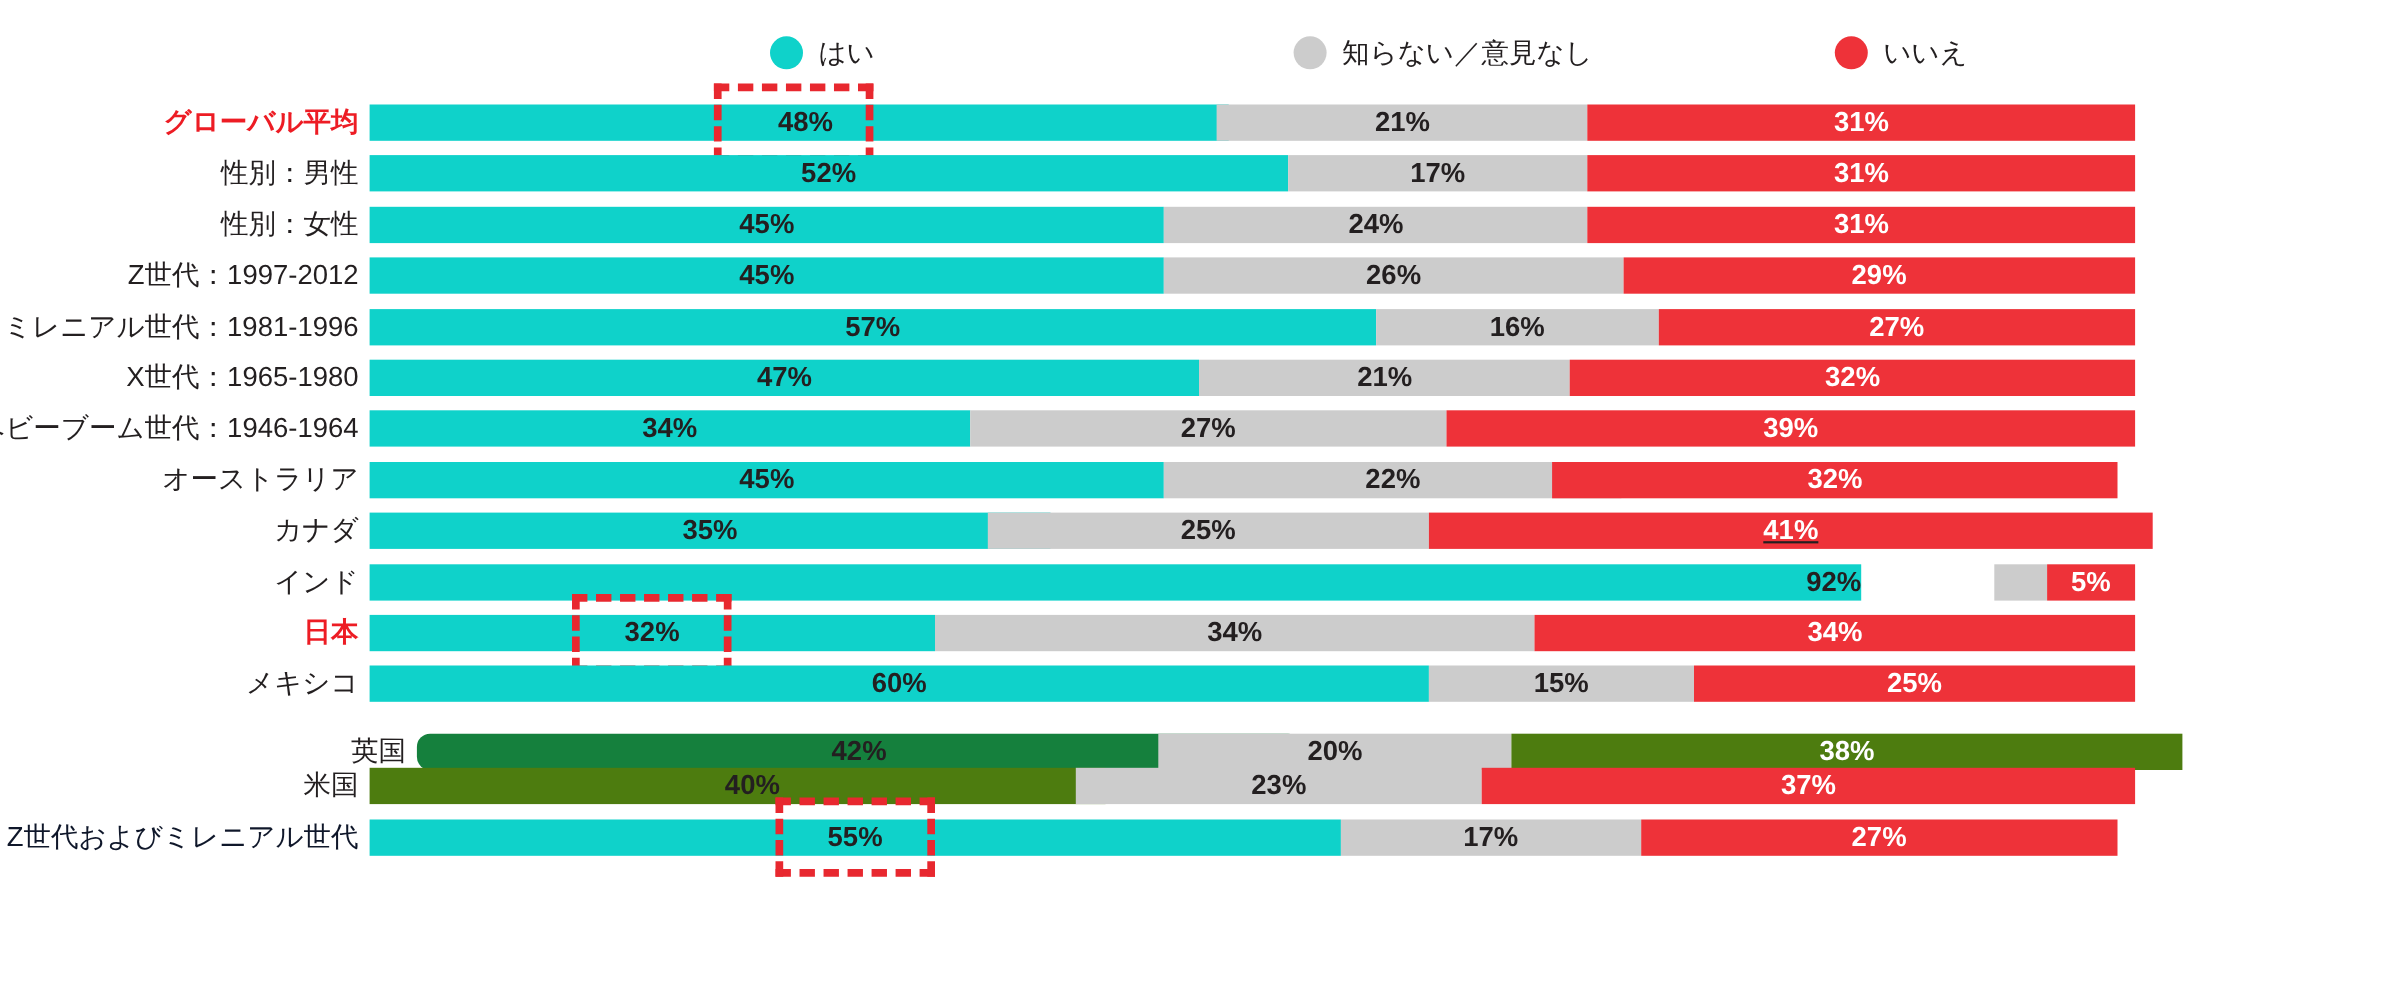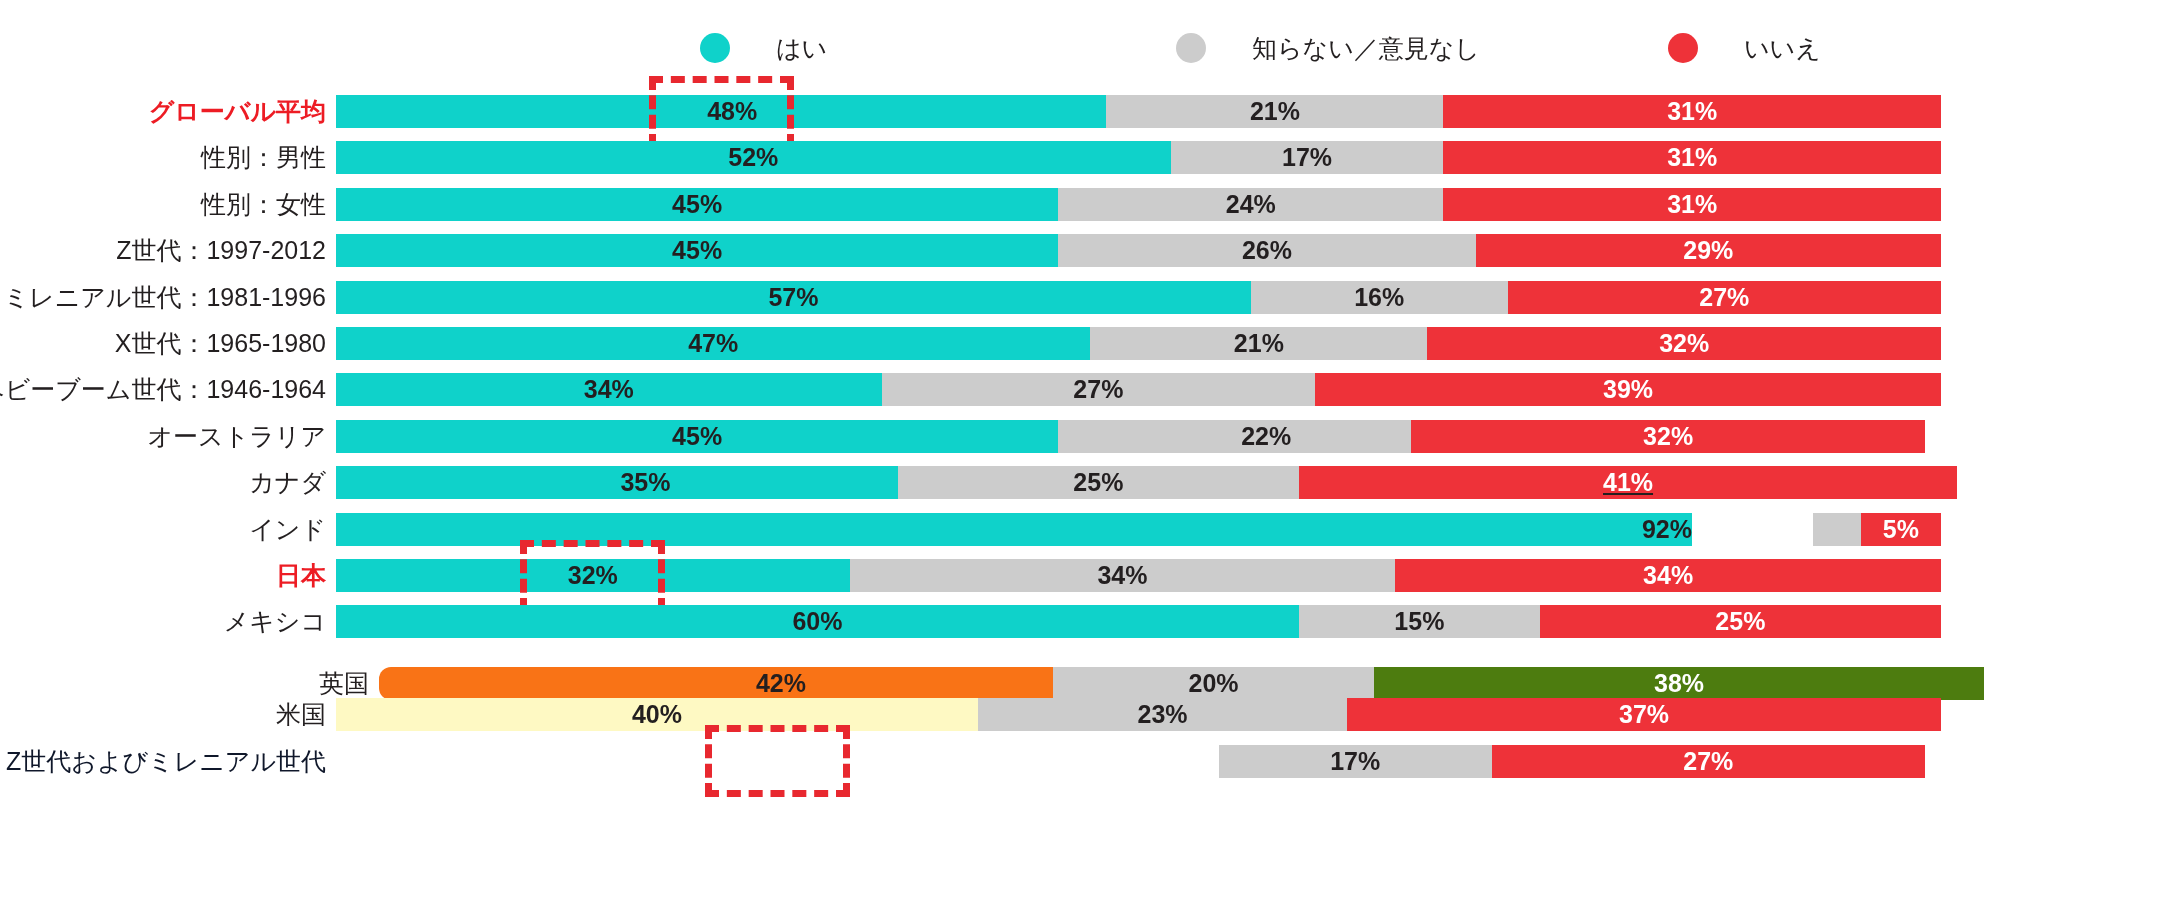--- a/index.html
+++ b/index.html
@@ -29,21 +29,20 @@
     width: 2166px;
     height: 44px;
     display: flex;
     align-items: center;
   }
   .legend-item {
     position: absolute;
     display: flex;
     align-items: center;
     height: 44px;
-    gap: 32px;
   }
   .legend-swatch {
     width: 30px;
     height: 30px;
     border-radius: 50%;
     flex: 0 0 auto;
   }
   .legend-label {
     margin-left: 14px;
     font-size: 25px;
@@ -314,48 +313,51 @@
             <span class="seg-label">15%</span>
           </div>
           <div class="seg seg-no" style="left: 1203.75px; width: 401.25px; background: rgb(238, 50, 57);">
             <span class="seg-label">25%</span>
           </div>
         </div>
       </div>
       <div class="bar-row" style="top: 572px; margin-left: 43px;">
         <div class="row-label">英国</div>
         <div class="bar-track">
-          <div class="seg seg-yes" style="left: 0px; width: 804px; background: #f97316; border-radius: 12px;">
+          <div class="seg seg-yes" style="left: 0px; width: 804px; background: #15803d; border-radius: 12px;">
             <span class="seg-label">42%</span>
           </div>
           <div class="seg seg-dk" style="left: 674.1px; width: 321px; background: rgb(204, 204, 204);">
             <span class="seg-label">20%</span>
           </div>
           <div class="seg seg-no" style="left: 995.1px; width: 609.9px; background: #4d7c0f;">
             <span class="seg-label">38%</span>
           </div>
         </div>
       </div>
       <div class="bar-row" style="top: 603.2px;">
         <div class="row-label">米国</div>
         <div class="bar-track">
-          <div class="seg seg-yes" style="left: 0px; width: 642px; background: #fef9c3;">
+          <div class="seg seg-yes" style="left: 0px; width: 642px; background: #4d7c0f; padding-left: 27px;">
             <span class="seg-label">40%</span>
           </div>
           <div class="seg seg-dk" style="left: 642px; width: 369.15px; background: rgb(204, 204, 204);">
             <span class="seg-label">23%</span>
           </div>
           <div class="seg seg-no" style="left: 1011.15px; width: 593.85px; background: rgb(238, 50, 57);">
             <span class="seg-label">37%</span>
           </div>
         </div>
       </div>
       <div class="bar-row" style="top: 649.6px;">
         <div class="row-label hl-plain">Z世代およびミレニアル世代</div>
         <div class="bar-track">
+          <div class="seg seg-yes" style="left: 0px; width: 882.75px; background: rgb(15, 210, 202);">
+            <span class="seg-label">55%</span>
+          </div>
           <div class="hl-box" style="width: 145px; height: 72px; left: 368.875px; top: -19.5px;"></div>
           <div class="seg seg-dk" style="left: 882.75px; width: 272.85px; background: rgb(204, 204, 204);">
             <span class="seg-label">17%</span>
           </div>
           <div class="seg seg-no" style="left: 1155.6px; width: 433.35px; background: rgb(238, 50, 57);">
             <span class="seg-label">27%</span>
           </div>
         </div>
       </div>
     </div>

